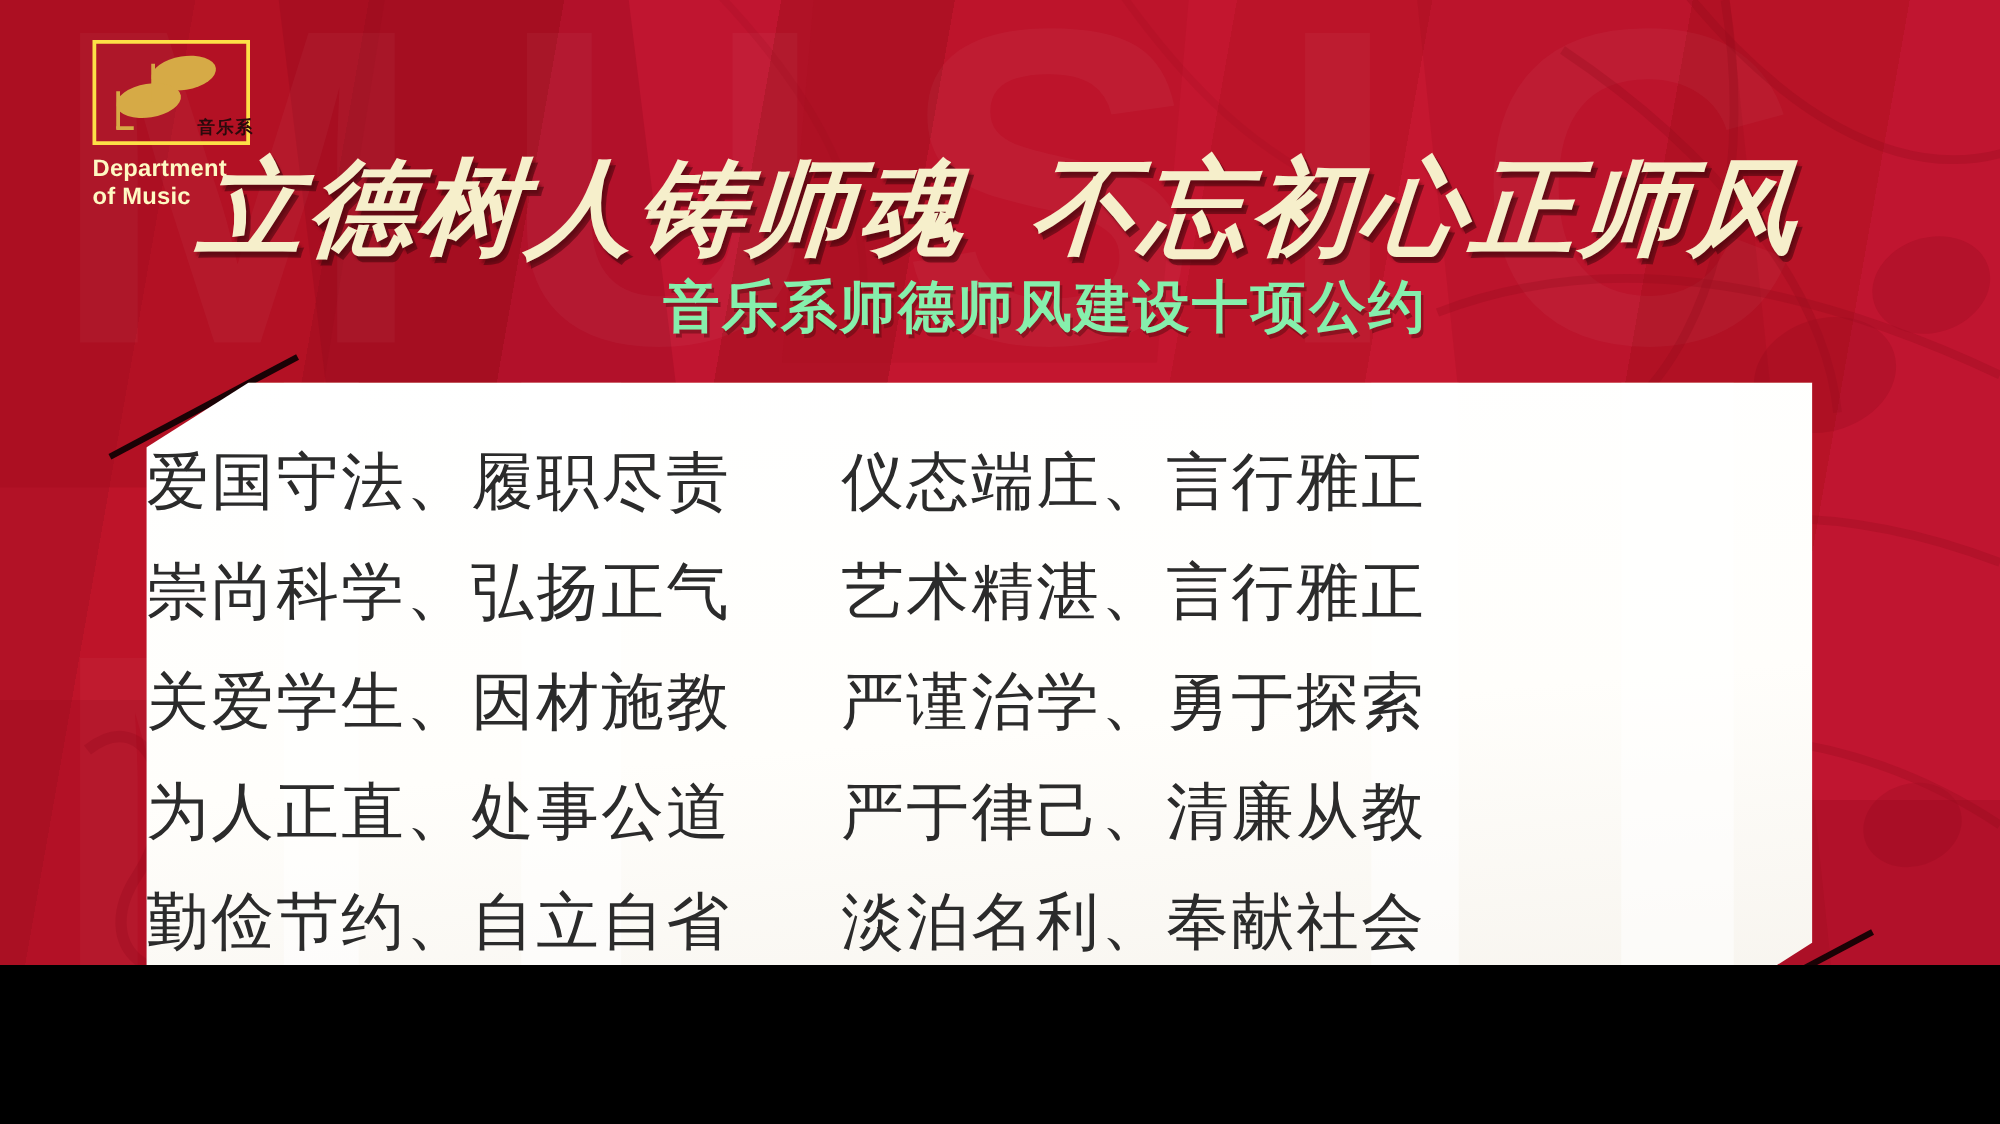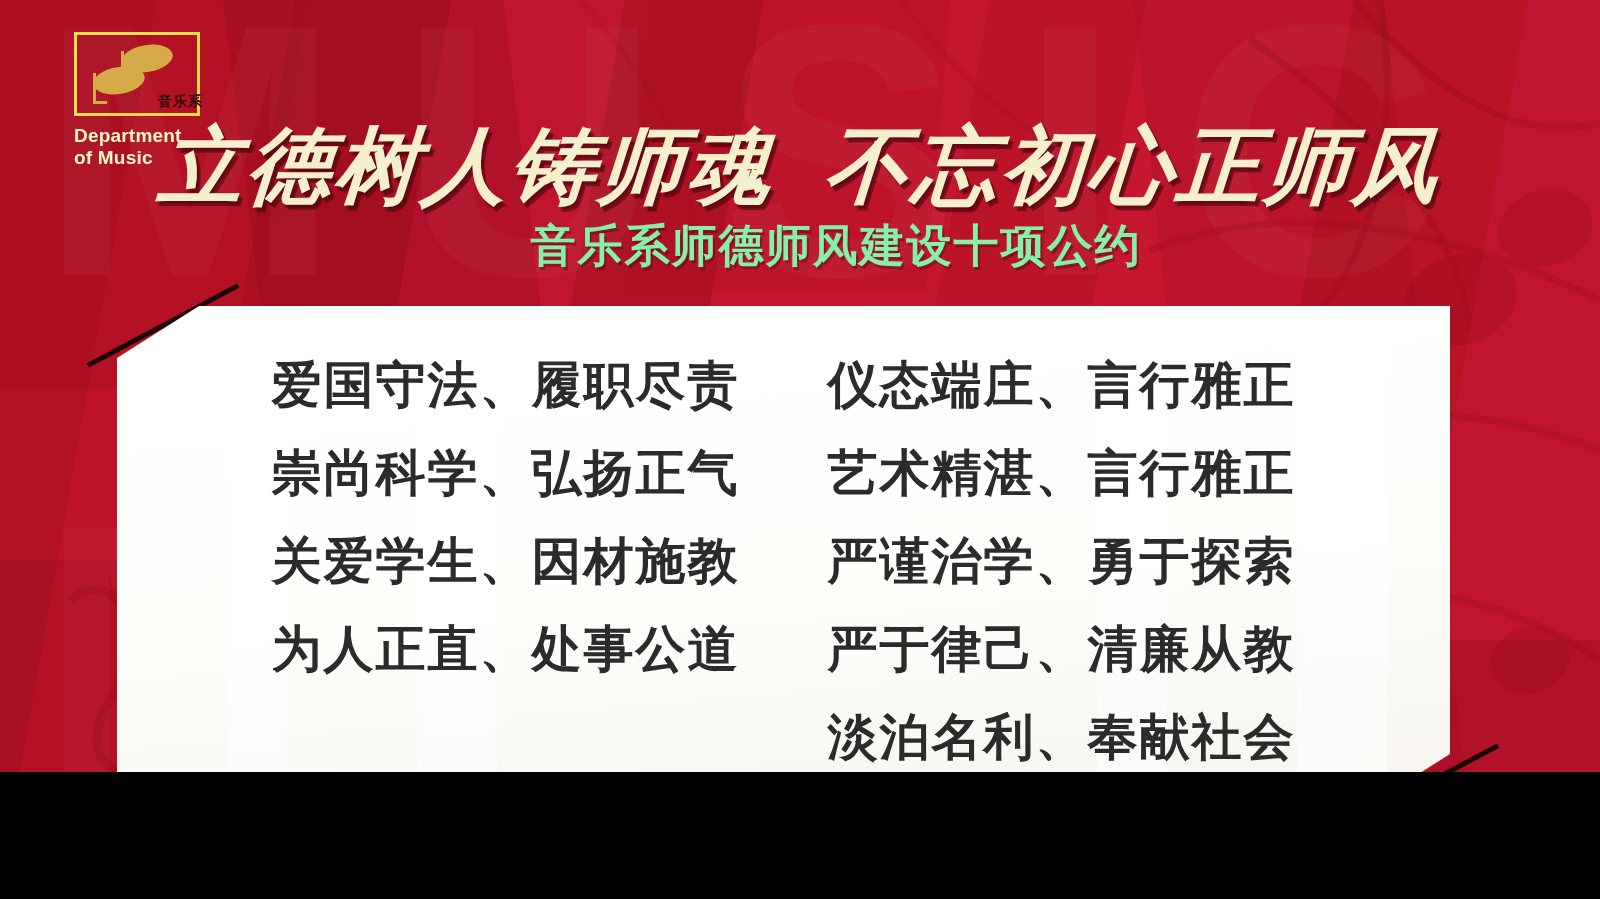--- a/index.html
+++ b/index.html
@@ -251,24 +251,22 @@
     height: 100%;
     background: rgba(255, 255, 255, 0.55);
     pointer-events: none;
   }
 
   .card-inner {
     position: absolute;
     inset: 0;
     display: flex;
     align-items: center;
-    justify-content: center;
     padding-top: 10px;
     box-sizing: border-box;
-    font-weight: bold;
   }
   .pledge-cols {
     display: flex;
     gap: 88px;
   }
   .pledge-col {
     display: flex;
     flex-direction: column;
     gap: 0;
   }
@@ -354,20 +352,21 @@
     <div class="card-band" style="left:300px;width:80px;"></div>
     <div class="card-band" style="left:980px;width:70px;"></div>
     <div class="card-band" style="left:1180px;width:90px;"></div>
     <div class="card-inner">
       <div class="pledge-cols">
         <div class="pledge-col">
           <div class="pledge-line">爱国守法、履职尽责</div>
           <div class="pledge-line">崇尚科学、弘扬正气</div>
           <div class="pledge-line">关爱学生、因材施教</div>
           <div class="pledge-line">为人正直、处事公道</div>
+          <div class="pledge-line">勤俭节约、自立自省</div>
         </div>
         <div class="pledge-col">
           <div class="pledge-line">仪态端庄、言行雅正</div>
           <div class="pledge-line">艺术精湛、言行雅正</div>
           <div class="pledge-line">严谨治学、勇于探索</div>
           <div class="pledge-line">严于律己、清廉从教</div>
           <div class="pledge-line">淡泊名利、奉献社会</div>
         </div>
       </div>
     </div>

